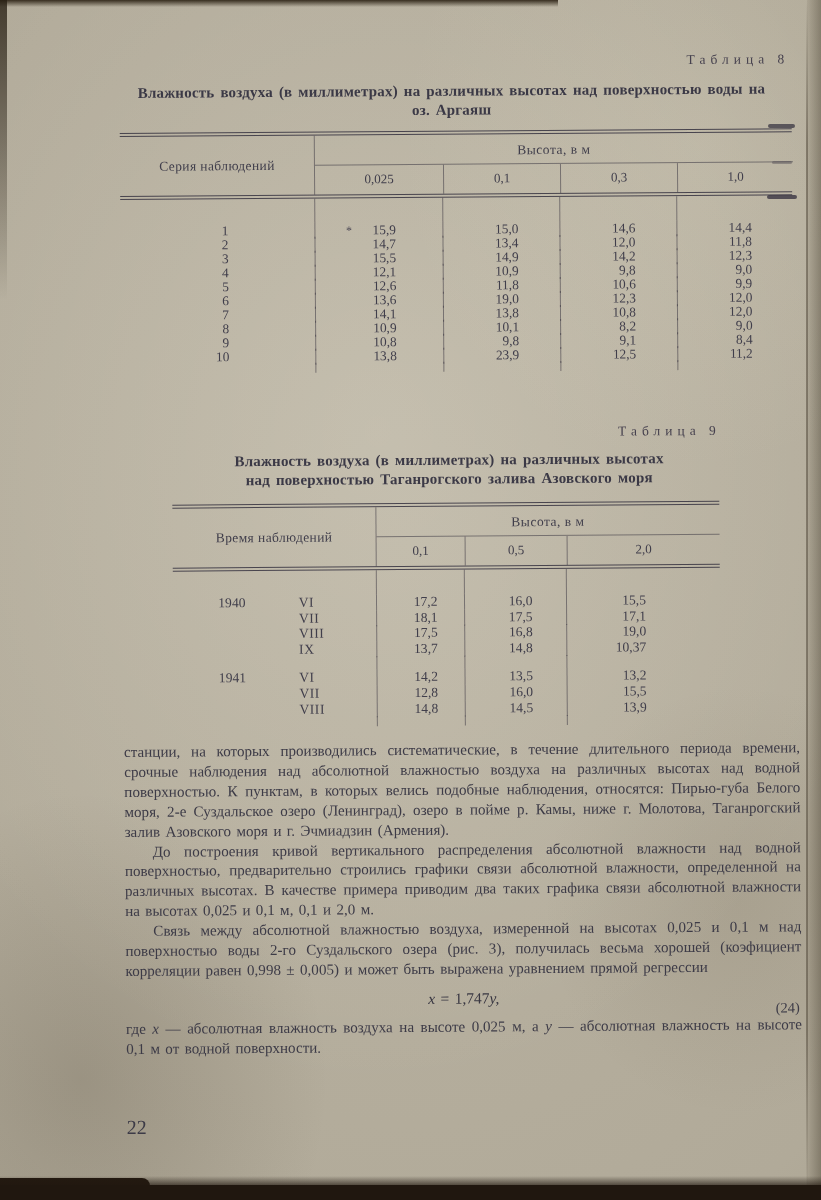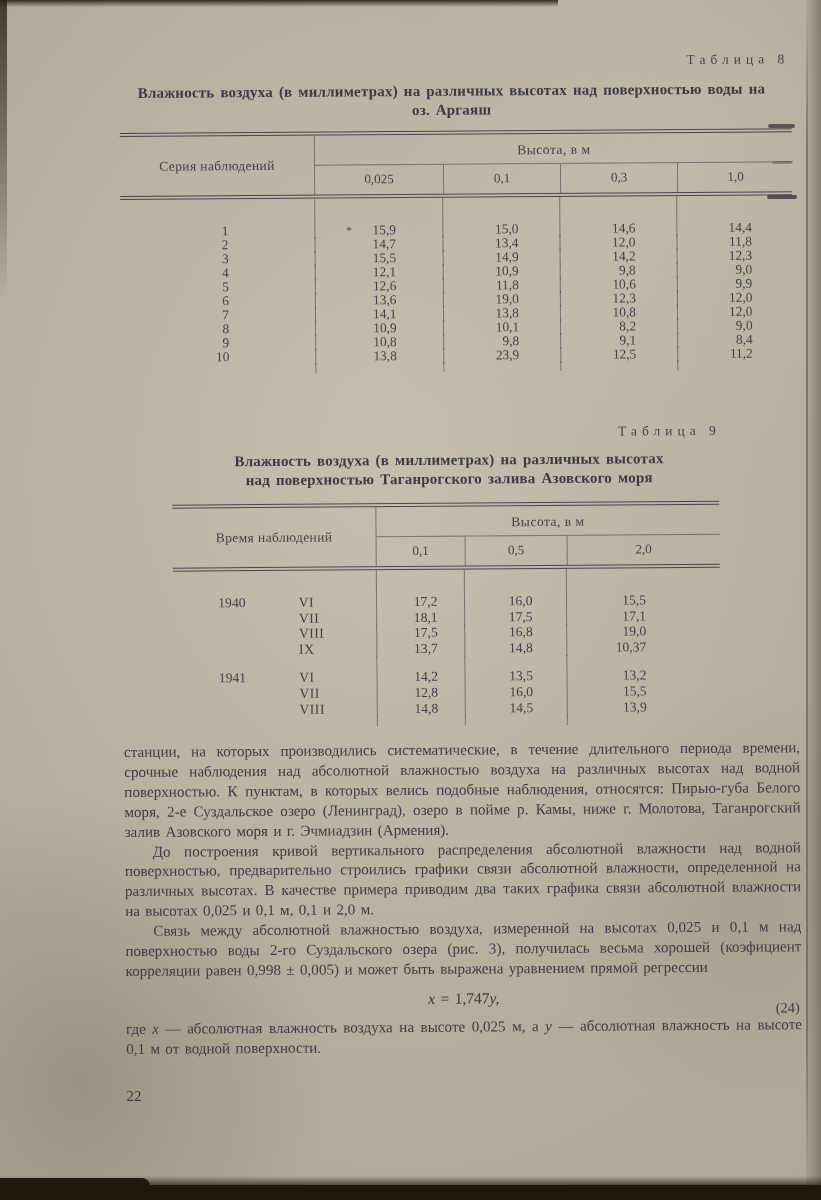--- a/index.html
+++ b/index.html
@@ -82,21 +82,21 @@
   
   .textblock{position:absolute;left:123px;top:741px;width:676px;font-size:15.1px;
     line-height:19.9px;text-align:justify;color:#3d3b47;word-spacing:1.6px;}
   .textblock p{margin:0;}
   .indent{text-indent:28px;}
   .eqline{position:relative;margin:9px 0 7px;height:22px;}
   .eq{position:absolute;left:0;right:0;text-align:center;font-size:15.5px;color:#393742;}
   .eq .var{font-style:italic;}
   .eqnum{position:absolute;right:2px;top:12px;font-size:14.5px;}
   .var{font-style:italic;}
-  .pagenum{position:absolute;left:123px;top:1086px;font-size:15px;color:#3d3b47;}
+  .pagenum{position:absolute;left:123px;top:1114px;font-size:20px;color:#3d3b47;}
 </style>
 </head>
 <body>
 
 <div class="page">
 
   <div class="content">
 
     <div class="tab-label tab8-label">Таблица 8</div>
     <div class="t-title t8-title">Влажность воздуха (в миллиметрах) на различных высотах над поверхностью воды на оз. Аргаяш</div>

